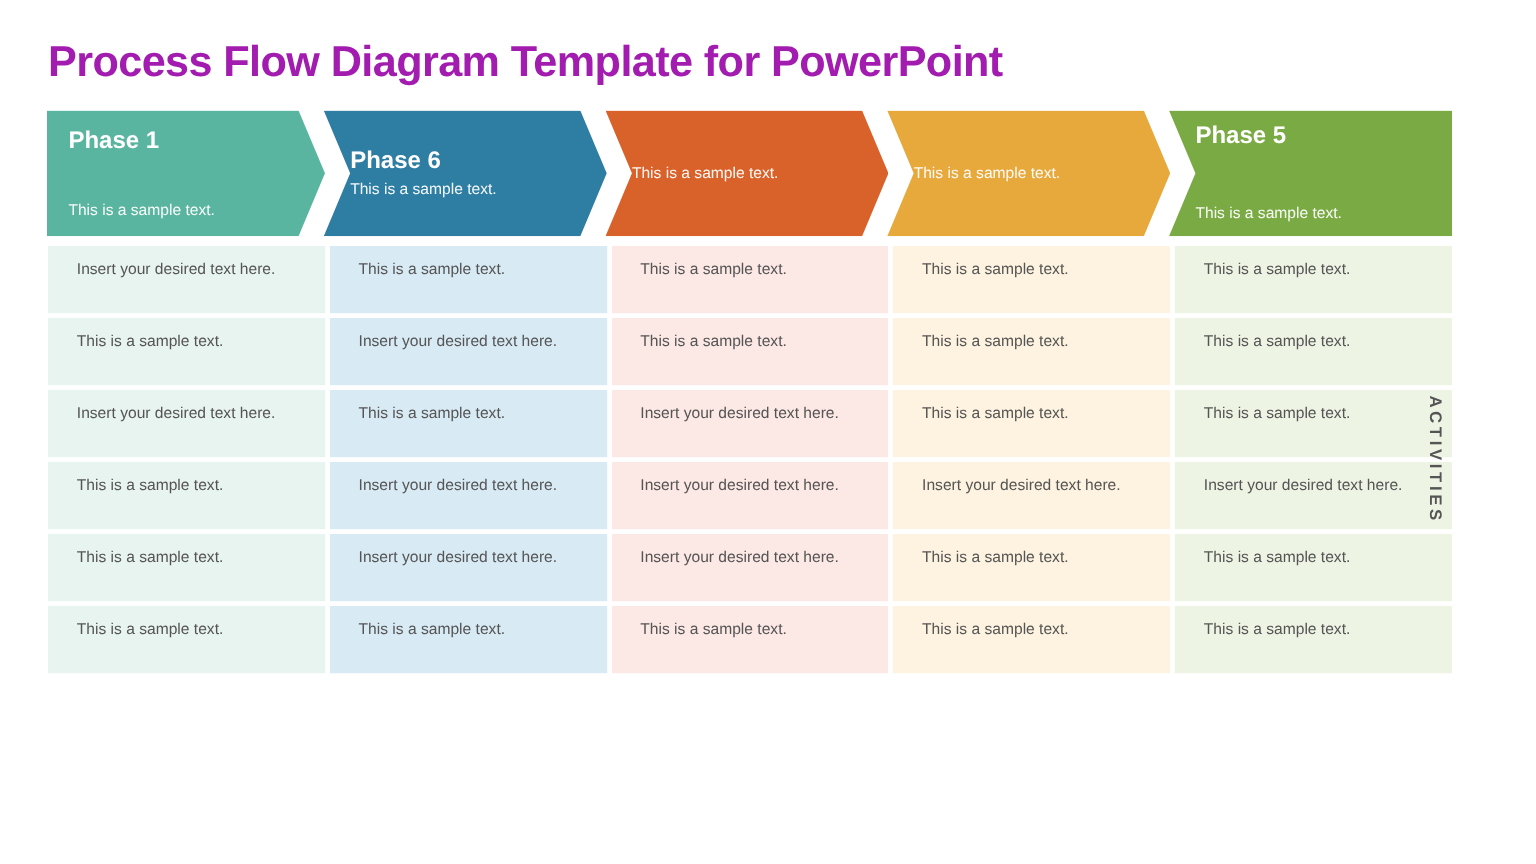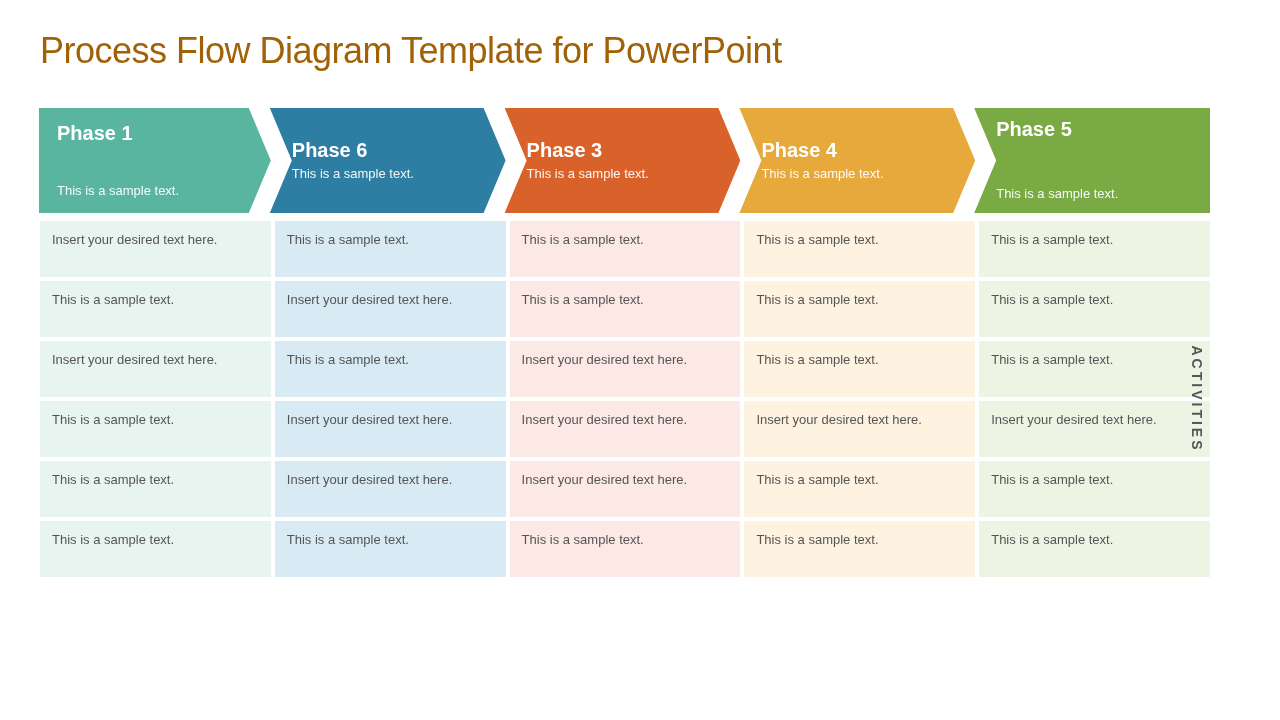--- a/index.html
+++ b/index.html
@@ -7,23 +7,23 @@
       background: #fff;
       font-family: 'Segoe UI', Arial, sans-serif;
       width: 1280px;
       height: 720px;
       overflow: hidden;
       padding: 30px 40px 20px 40px;
     }
 
     h1 {
       font-size: 36px;
-      font-weight: 400;
-      color: #a16207;
-      margin-bottom: 36px;
+      font-weight: 700;
+      color: #a21caf;
+      margin-bottom: 20px;
       letter-spacing: -0.5px;
     }
 
     .diagram-wrapper {
       display: flex;
       flex-direction: column;
       gap: 0;
       position: relative;
     }
 
@@ -87,21 +87,21 @@
     }
 
     .table-row {
       display: flex;
       flex-direction: row;
       gap: 4px;
     }
 
     .cell {
       flex: 1;
-      padding: 10px 12px;
+      padding: 10px 24px;
       font-size: 13px;
       color: #555;
       line-height: 1.35;
       min-height: 56px;
       display: flex;
       align-items: flex-start;
     }
 
     
     .col-1 { background: #e8f4f0; }
@@ -139,25 +139,23 @@
 
   <div class="phase-arrow phase-1">
         <div class="phase-title">Phase 1</div>
         <div class="phase-subtitle">This is a sample text.</div>
       </div>
       <div class="phase-arrow phase-2">
         <div class="phase-title">Phase 6</div>
         <div class="phase-subtitle">This is a sample text.</div>
       </div>
       <div class="phase-arrow phase-3">
-        <div class="phase-title">Phase 3</div>
         <div class="phase-subtitle">This is a sample text.</div>
       </div>
       <div class="phase-arrow phase-4">
-        <div class="phase-title">Phase 4</div>
         <div class="phase-subtitle">This is a sample text.</div>
       </div>
       <div class="phase-arrow phase-5">
         <div class="phase-title">Phase 5</div>
         <div class="phase-subtitle">This is a sample text.</div>
       </div>
     </div>
 
   <div class="table-wrapper">
     <div class="table-area">

